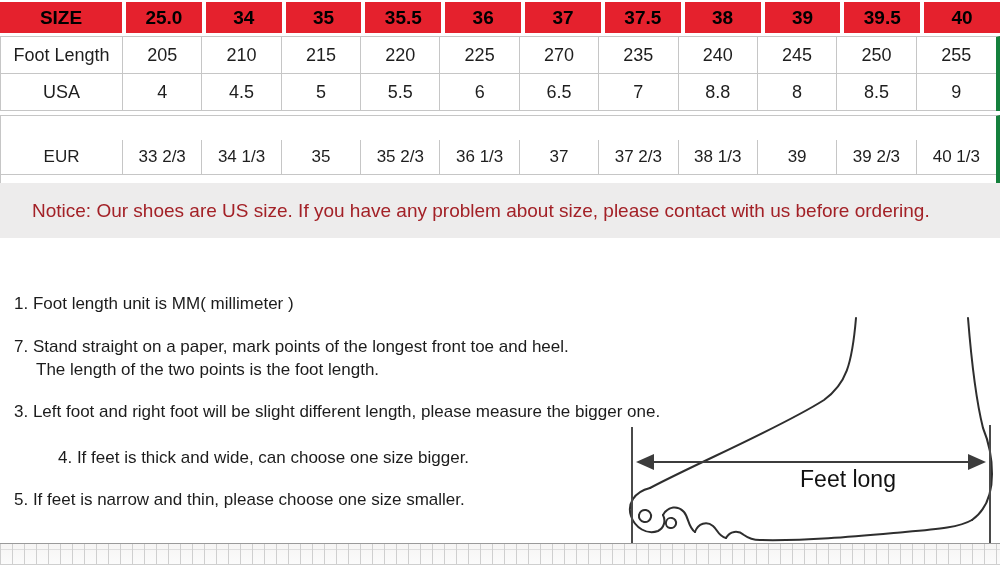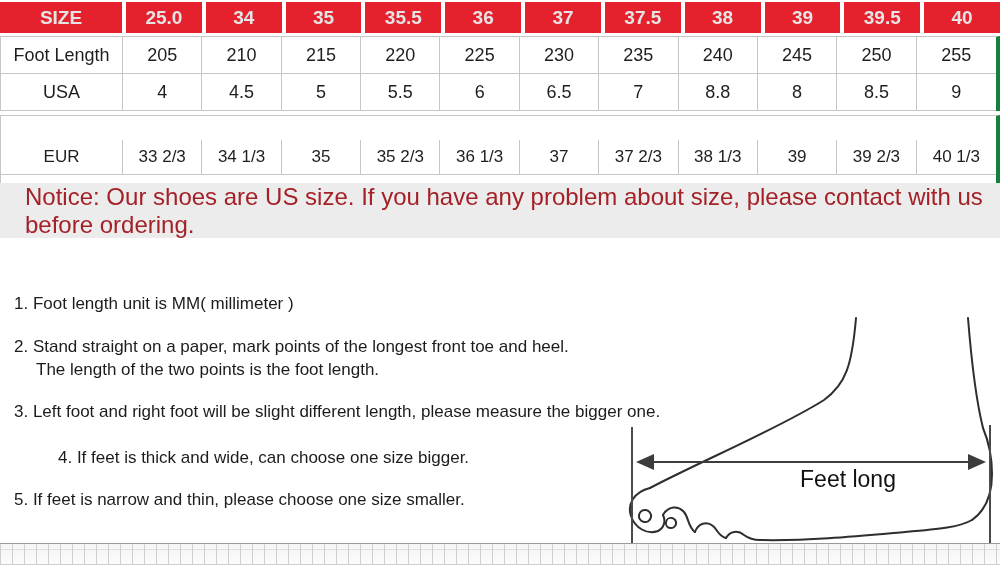--- a/index.html
+++ b/index.html
@@ -5,42 +5,42 @@
   html,body{margin:0;padding:0;background:#fff;}
   .page{
     position:relative;width:1000px;height:581px;background:#ffffff;
     font-family:"Liberation Sans",sans-serif;overflow:hidden;color:#1e1e1e;
   }
   
   .size-table{position:absolute;left:0;top:0;width:1000px;}
   .grid-row{display:grid;grid-template-columns:122px repeat(11,1fr);}
   .header-row{column-gap:4px;height:31px;margin-top:2px;background:#fff;}
   .header-cell{
-    background:#e5212d;color:#e5e5e5;font-weight:700;font-size:19px;
+    background:#e5212d;color:#000000;font-weight:700;font-size:19px;
     display:flex;align-items:center;justify-content:center;
   }
   .body-table{border:1px solid #c6c6c6;border-bottom:none;}
   .body-table .cell{
     border-right:1px solid #c6c6c6;border-bottom:1px solid #c6c6c6;
     display:flex;align-items:center;justify-content:center;
     font-size:18px;background:#fff;white-space:nowrap;
   }
   .body-table .cell:nth-child(12n){border-right:none;}
   .body-table{border-right:4px solid #15803d;}
   .t1 .cell{height:36px;}
   .t2 .cell{height:34px;font-size:17px;margin-top:24px;}
   .spacer3{height:3px;}
   .spacer4{height:4px;}
   .row-label{font-size:18px;}
   
   .notice{
     position:absolute;left:0;top:183px;width:1000px;height:55px;
     background:#edecec;display:flex;align-items:center;
   }
-  .notice-text{padding-left:25px;font-size:24px;color:#a32127;}
+  .notice-text{padding-left:32px;font-size:19px;color:#a32127;}
   
   .instructions{position:absolute;left:14px;top:294px;width:800px;font-size:17px;color:#1c1c1c;}
   .instr-item{position:absolute;left:0;white-space:nowrap;}
   .i1{top:0;}
   .i2{top:43px;}
   .i2 .line2{margin-left:22px;margin-top:3px;}
   .i3{top:108px;}
   .i4{top:154px;margin-left:44px;}
   .i5{top:196px;}
   
@@ -80,21 +80,21 @@
     <div class="spacer3"></div>
 
     <div class="body-table t1">
       <div class="grid-row">
         <div class="cell row-label">Foot Length</div>
         <div class="cell">205</div>
         <div class="cell">210</div>
         <div class="cell">215</div>
         <div class="cell">220</div>
         <div class="cell">225</div>
-        <div class="cell">230</div>
+        <div class="cell">270</div>
         <div class="cell">235</div>
         <div class="cell">240</div>
         <div class="cell">245</div>
         <div class="cell">250</div>
         <div class="cell">255</div>
       </div>
       <div class="grid-row">
         <div class="cell row-label">USA</div>
         <div class="cell">4</div>
         <div class="cell">4.5</div>
@@ -145,21 +145,21 @@
 
   <div class="notice">
     <div class="notice-text">Notice: Our shoes are US size. If you have any problem about size, please contact with us before ordering.</div>
   </div>
 
   <div class="instructions">
     <div class="instr-item i1">
       <div class="line1">1. Foot length unit is MM( millimeter )</div>
     </div>
     <div class="instr-item i2">
-      <div class="line1">2. Stand straight on a paper, mark points of the longest front toe and heel.</div>
+      <div class="line1">7. Stand straight on a paper, mark points of the longest front toe and heel.</div>
       <div class="line2">The length of the two points is the foot length.</div>
     </div>
     <div class="instr-item i3">
       <div class="line1">3. Left foot and right foot will be slight different length, please measure the bigger one.</div>
     </div>
     <div class="instr-item i4">
       <div class="line1">4. If feet is thick and wide, can choose one size bigger.</div>
     </div>
     <div class="instr-item i5">
       <div class="line1">5. If feet is narrow and thin, please choose one size smaller.</div>

